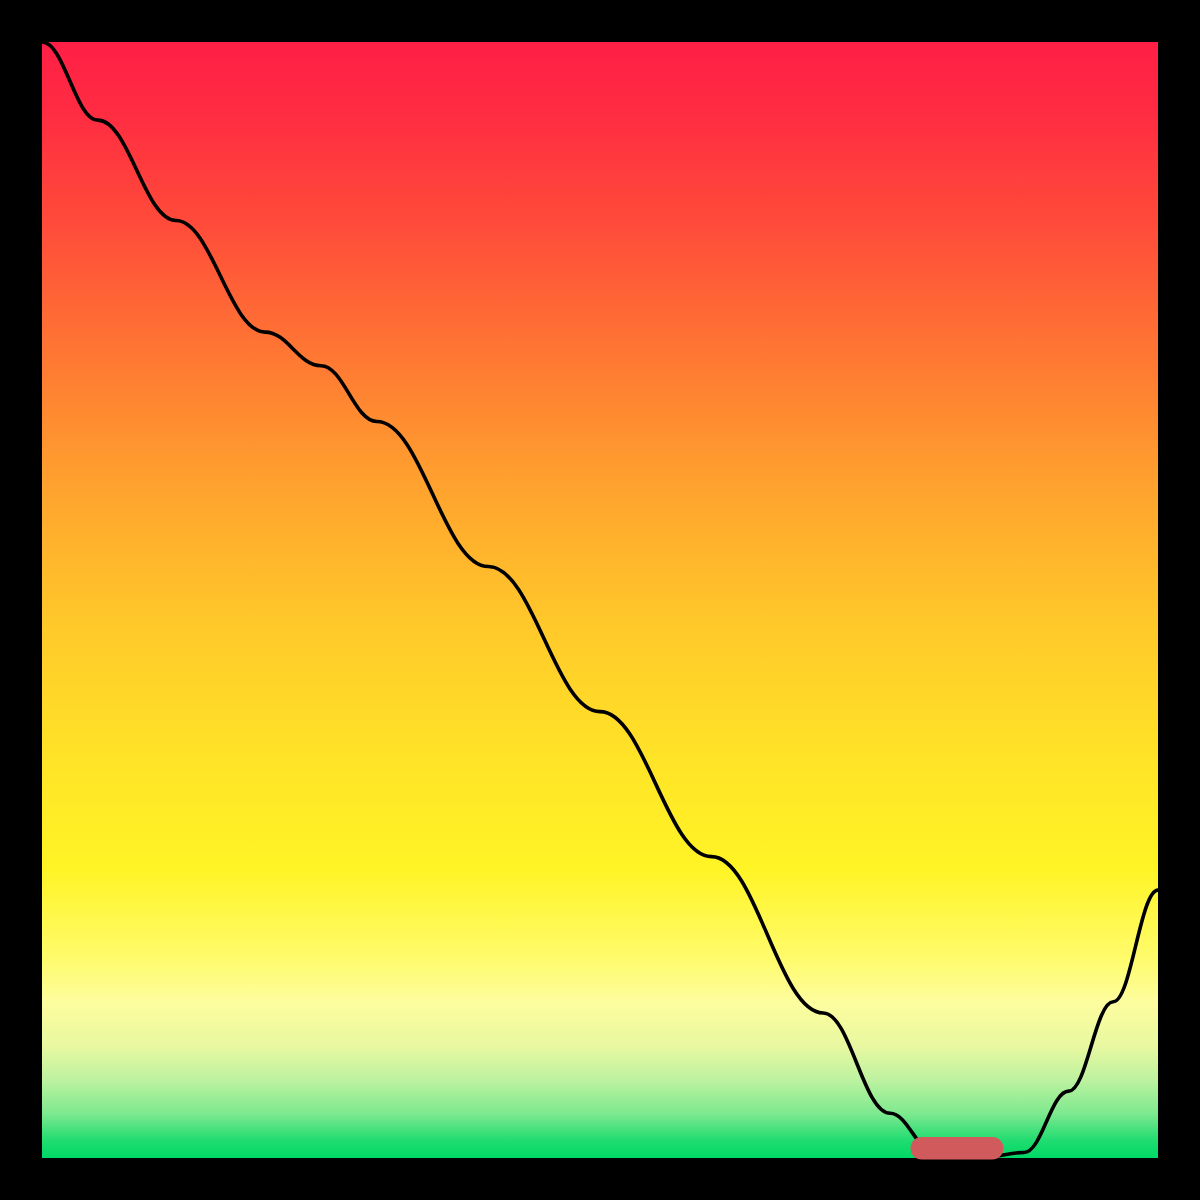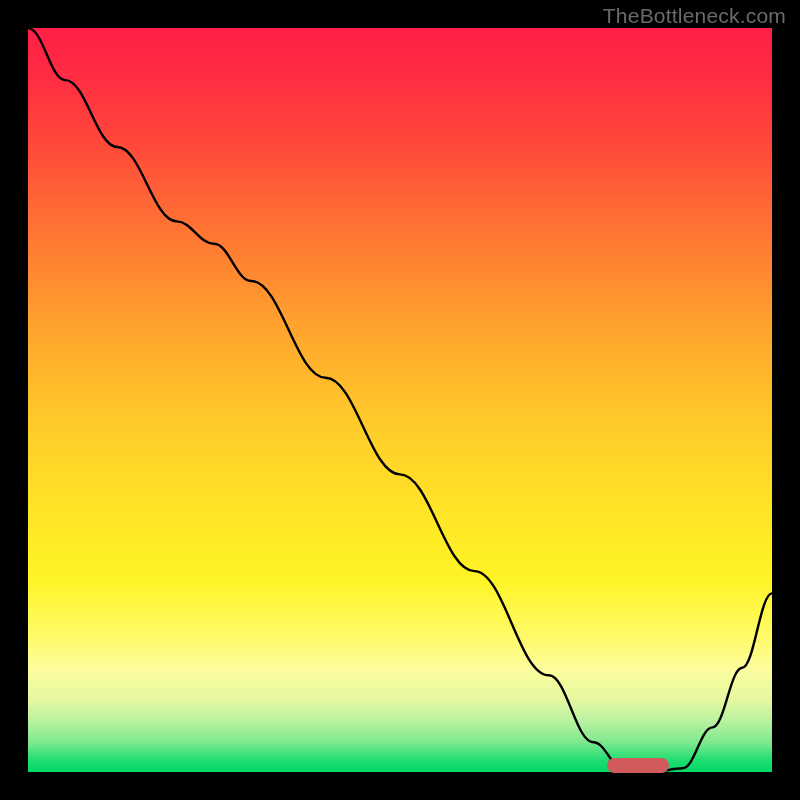--- a/index.html
+++ b/index.html
@@ -75,21 +75,20 @@
     background: #d05a5c;
     bottom: -1px;
     z-index: 6;
   }
 </style>
 </head>
 <body>
 
 <div class="frame">
 
-  <div class="watermark">TheBottleneck.com</div>
 
   <div class="plot">
     <div class="gradient"></div>
 
     <svg class="curve" viewBox="0 0 744 744" preserveAspectRatio="none">
       <path d="M 0.0 0.0 C 14.9 0.0, 22.3 52.1, 37.2 52.1 C 58.0 52.1, 68.4 119.0, 89.3 119.0 C 113.1 119.0, 125.0 193.4, 148.8 193.4 C 163.7 193.4, 171.1 215.8, 186.0 215.8 C 200.9 215.8, 208.3 253.0, 223.2 253.0 C 253.0 253.0, 267.8 349.7, 297.6 349.7 C 327.4 349.7, 342.2 446.4, 372.0 446.4 C 401.8 446.4, 416.6 543.1, 446.4 543.1 C 476.2 543.1, 491.0 647.3, 520.8 647.3 C 538.7 647.3, 547.6 714.2, 565.4 714.2 C 577.3 714.2, 583.3 740.3, 595.2 740.3 C 607.1 740.3, 613.1 744.0, 625.0 744.0 C 636.9 744.0, 642.8 740.3, 654.7 740.3 C 666.6 740.3, 672.6 699.4, 684.5 699.4 C 696.4 699.4, 702.3 639.8, 714.2 639.8 C 726.1 639.8, 732.1 565.4, 744.0 565.4" fill="none" stroke="#000" stroke-width="2.4" stroke-linejoin="round" stroke-linecap="round"></path>
     </svg>
 
     <div class="minimum" style="left: 579.08px; background: rgb(208, 90, 92);"></div>
   </div>

